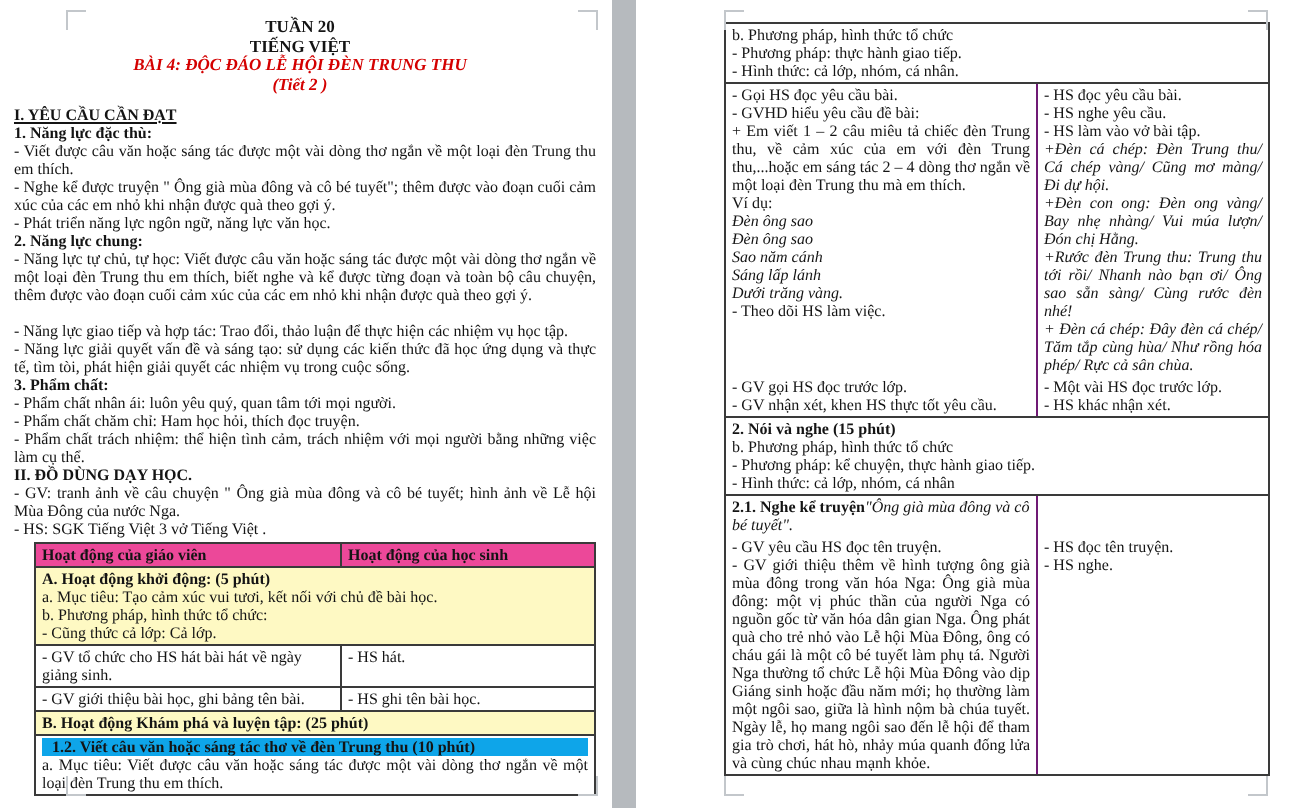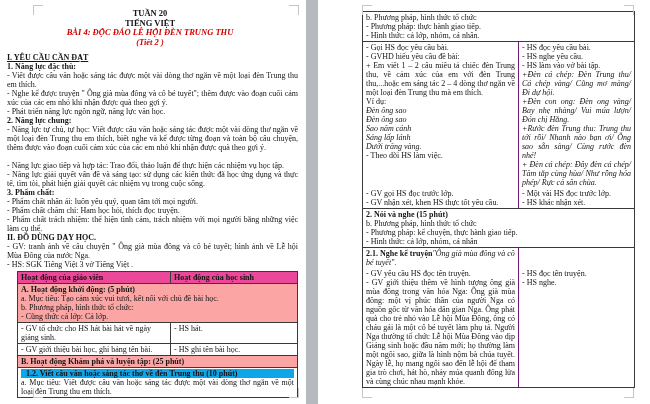--- a/index.html
+++ b/index.html
@@ -43,21 +43,21 @@
   .trow { display:flex; border-top:1px solid #3a3a3a; align-items:stretch; }
   .trow.first, .trow.joined { border-top:none; }
   .cell { padding:1px 3px; box-sizing:border-box; }
   .cell p { margin:0; }
   .t1 .cgv { width:153px; border-right:1px solid #3a3a3a; }
   .t1 .chs { flex:1; }
   .t2 .cgv { width:156px; border-right:1px solid #701a75; }
   .t2 .chs { flex:1; }
   .merged { flex:1; }
   .thead { background:#ec4899; font-weight:bold; }
-  .shaded { background:#fca5a5; }
+  .shaded { background:#fef9c3; }
   .shade-line { background:#0ea5e9; margin:0 -3px; padding:0 5px; }
   .b { font-weight:bold; }
   .it { font-style:italic; }
   .bit { font-weight:normal; font-style:italic; }
   .just { text-align:justify; }
 </style>
 </head>
 <body>
 
 <div class="canvas">

